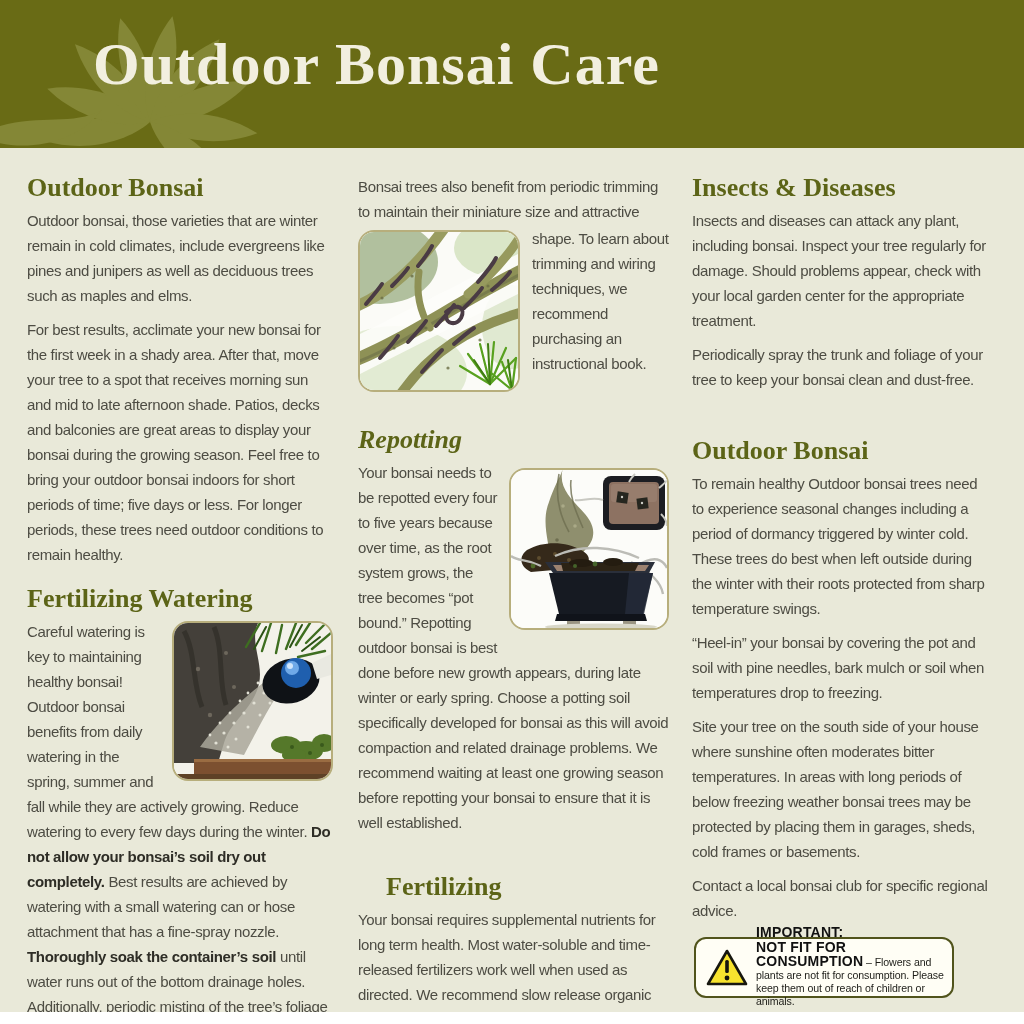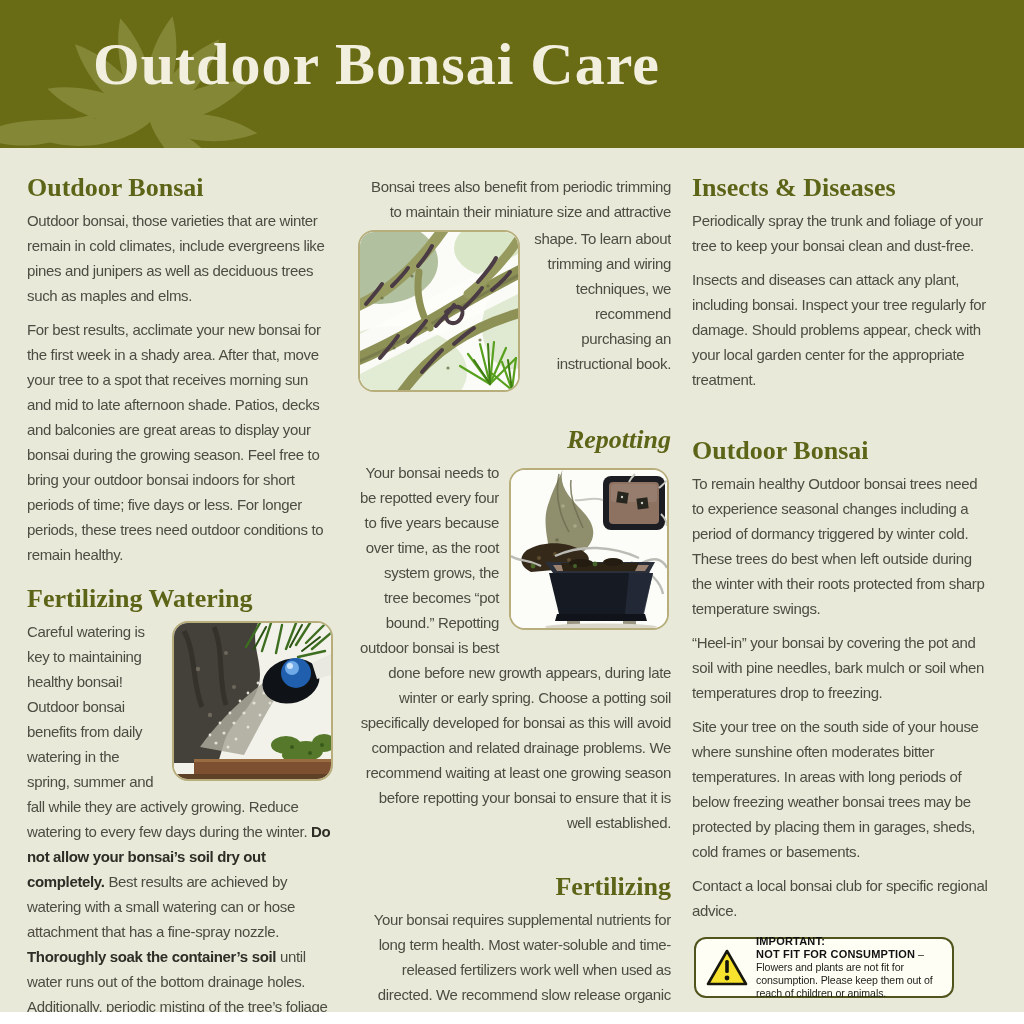--- a/index.html
+++ b/index.html
@@ -8,45 +8,45 @@
   
   .hdr{position:absolute;left:0;top:0;width:1024px;height:148px;
        background:var(--header_bg,#696b15);overflow:hidden;}
   .hdr svg.flower{position:absolute;left:0;top:0;}
   .hdr h1{position:absolute;left:93px;top:30px;margin:0;
           font-family:"Liberation Serif",serif;font-weight:700;font-size:60px;
           letter-spacing:1px;color:var(--title_color,#f2efdf);}
   
   .col{position:absolute;top:148px;bottom:0;padding-top:26px;overflow:hidden;box-sizing:content-box;}
   .col1{left:27px;width:306px;}
-  .col2{left:358px;width:313px;text-align:right;}
+  .col2{left:358px;width:313px;}
   .col3{left:692px;width:300px;}
   h2{font-family:"Liberation Serif",serif;font-weight:700;font-size:26px;line-height:27px;
      color:var(--heading,#5c6417);margin:24px 0 7px;}
   .col h2.first{margin-top:0;}
   h2.mt-sm{margin-top:18px;}
   h2.mt-md{margin-top:30px;font-style:italic;}
-  h2.mt-lg{margin-top:38px;}
+  h2.mt-lg{margin-top:38px;margin-left:28px;}
   p,.para{font-size:15px;line-height:25px;letter-spacing:-0.35px;
           color:var(--body_text,#4d4c43);margin:0 0 9px;}
   .para::after{content:"";display:block;clear:both;}
   .b{font-weight:700;color:var(--bold_text,#2e2d26);}
   
   .photo{display:block;border-radius:16px;border:2px solid var(--photo_border,#b7ae7c);
          overflow:hidden;background:#fff;}
   .photo svg{display:block;}
   .ph-right{float:right;margin:2px 0 6px 10px;}
   .ph-left{float:left;margin:4px 12px 4px 0;}
   .ph-repot{float:right;margin:8px 2px 6px 10px;}
   
   .warning{position:absolute;left:694px;top:937px;width:260px;height:61px;box-sizing:border-box;
            background:var(--warning_bg,#fffef5);border:2px solid var(--warning_border,#51541c);
            border-radius:12px;display:flex;align-items:center;gap:7px;padding:5px 7px 5px 9px;}
   .warn-txt{font-size:10.6px;line-height:13.2px;letter-spacing:-0.1px;color:#1d1d18;}
-  .warn-txt .b{font-size:11px;letter-spacing:0.2px;color:#111;}
+  .warn-txt .b{font-size:14px;letter-spacing:0.2px;color:#111;}
 </style>
 </head>
 <body>
 
 <div class="page">
 
   <div class="hdr">
     <svg class="flower" width="340" height="148" viewBox="0 0 340 148" aria-hidden="true">
       <g fill="#8f9243" opacity="0.72">
         <path d="M150,122 C 134,96 131,52 150,14 C 169,52 166,96 150,122 Z" transform="rotate(-100 150 122)"></path>
@@ -272,22 +272,22 @@
       </span>
       <span>Your bonsai needs to be repotted every four to five years because over time, as the root system grows, the tree becomes “pot bound.” Repotting outdoor bonsai is best done before new growth appears, during late winter or early spring. Choose a potting soil specifically developed for bonsai as this will avoid compaction and related drainage problems. We recommend waiting at least one growing season before repotting your bonsai to ensure that it is well established.</span>
     </div>
 
     <h2 class="mt-lg">Fertilizing</h2>
     <p>Your bonsai requires supplemental nutrients for long term health. Most water-soluble and time-released fertilizers work well when used as directed. We recommend slow release organic fertilizers for more mature specimen bonsai.</p>
   </div>
 
   <div class="col col3">
     <h2 class="first">Insects &amp; Diseases</h2>
+    <p>Insects and diseases can attack any plant, including bonsai. Inspect your tree regularly for damage. Should problems appear, check with your local garden center for the appropriate treatment.</p>
     <p>Periodically spray the trunk and foliage of your tree to keep your bonsai clean and dust-free.</p>
-    <p>Insects and diseases can attack any plant, including bonsai. Inspect your tree regularly for damage. Should problems appear, check with your local garden center for the appropriate treatment.</p>
 
     <h2 class="mt-sm"><br><span>Outdoor Bonsai</span></h2>
     <p>To remain healthy Outdoor bonsai trees need to experience seasonal changes including a period of dormancy triggered by winter cold. These trees do best when left outside during the winter with their roots protected from sharp temperature swings.</p>
     <p>“Heel-in” your bonsai by covering the pot and soil with pine needles, bark mulch or soil when temperatures drop to freezing.</p>
     <p>Site your tree on the south side of your house where sunshine often moderates bitter temperatures. In areas with long periods of below freezing weather bonsai trees may be protected by placing them in garages, sheds, cold frames or basements.</p>
     <p>Contact a local bonsai club for specific regional advice.</p>
   </div>
 
   <div class="warning">
     <svg width="44" height="40" viewBox="0 0 44 40" aria-hidden="true" style="flex:0 0 auto">

